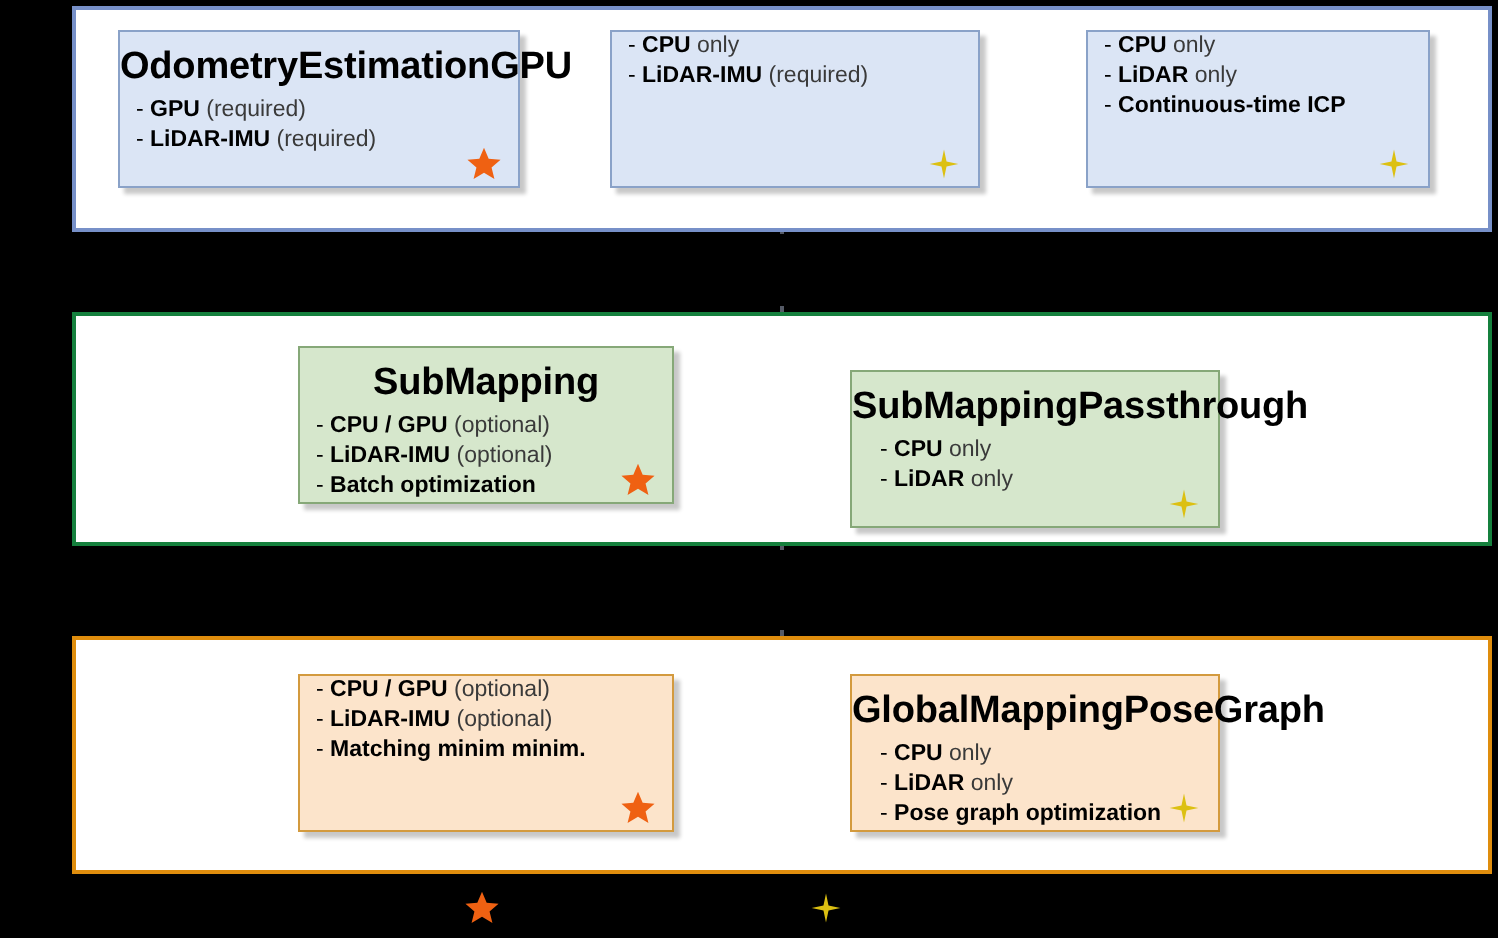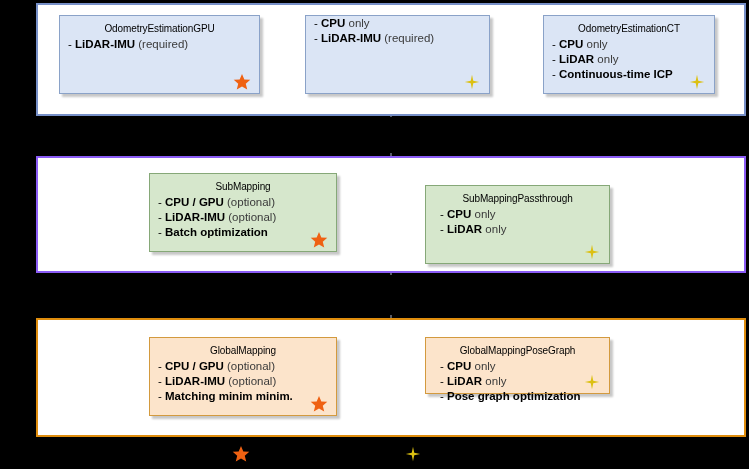--- a/index.html
+++ b/index.html
@@ -34,21 +34,21 @@
     top: 3px;
     width: 710px;
     height: 113px;
     border: 2px solid #7790c8;
   }
   .group-sub {
     left: 36px;
     top: 156px;
     width: 710px;
     height: 117px;
-    border: 2px solid #8b5cf6;
+    border: 2px solid #15803d;
   }
   .group-global {
     left: 36px;
     top: 318px;
     width: 710px;
     height: 119px;
     border: 2px solid #df8d0d;
   }
 
   
@@ -64,22 +64,22 @@
     box-sizing: border-box;
     border: 1px solid #8aa2c8;
     box-shadow: 3px 3px 2px rgba(0,0,0,0.22);
   }
   .box.blue   { background: #dbe5f5; border-color: #8aa2c8; }
   .box.green  { background: #d6e7cc; border-color: #86a878; }
   .box.orange { background: #fce4cb; border-color: #d39a3e; }
 
   .box-title {
     text-align: center;
-    font-size: 10px;
-    font-weight: normal;
+    font-size: 19px;
+    font-weight: bold;
     color: #000000;
     padding-top: 7px;
     padding-bottom: 3px;
     letter-spacing: -0.1px;
   }
 
   .bullets {
     position: relative;
     padding: 0 6px 0 8px;
   }
@@ -131,20 +131,21 @@
   <div class="stub" style="left:390px; top:112px; height:5px;"></div>
   <div class="stub" style="left:390px; top:153px; height:5px;"></div>
   <div class="stub" style="left:390px; top:270px; height:5px;"></div>
   <div class="stub" style="left:390px; top:315px; height:5px;"></div>
 
   <div class="group group-odometry">
 
     <div class="box blue" style="left:21px; top:10px; width:201px; height:79px;">
       <div class="box-title">OdometryEstimationGPU</div>
       <div class="bullets">
+        <div class="bullet">- <span class="strong">GPU</span><span class="muted"> (required)</span></div>
         <div class="bullet">- <span class="strong">LiDAR-IMU</span><span class="muted"> (required)</span></div>
       </div>
       <span class="badge">
         <svg width="18" height="18" viewBox="0 0 20 20">
             <polygon points="10,1 12.6,7.1 19.2,7.6 14.2,11.9 15.8,18.4 10,14.9 4.2,18.4 5.8,11.9 0.8,7.6 7.4,7.1" fill="#ef6112"></polygon>
           </svg>
       </span>
     </div>
 
     <div class="box blue" style="left:267px; top:10px; width:185px; height:79px;">
@@ -153,21 +154,20 @@
         <div class="bullet">- <span class="strong">LiDAR-IMU</span><span class="muted"> (required)</span></div>
       </div>
       <span class="badge">
         <svg width="18" height="18" viewBox="0 0 20 20">
             <polygon points="10,2 11.4,8.6 18,10 11.4,11.4 10,18 8.6,11.4 2,10 8.6,8.6" fill="#dcc012"></polygon>
           </svg>
       </span>
     </div>
 
     <div class="box blue" style="left:505px; top:10px; width:172px; height:79px;">
-      <div class="box-title">OdometryEstimationCT</div>
       <div class="bullets">
         <div class="bullet">- <span class="strong">CPU</span><span class="muted"> only</span></div>
         <div class="bullet">- <span class="strong">LiDAR</span><span class="muted"> only</span></div>
         <div class="bullet">- <span class="strong">Continuous-time ICP</span><span class="muted"></span></div>
       </div>
       <span class="badge">
         <svg width="18" height="18" viewBox="0 0 20 20">
             <polygon points="10,2 11.4,8.6 18,10 11.4,11.4 10,18 8.6,11.4 2,10 8.6,8.6" fill="#dcc012"></polygon>
           </svg>
       </span>
@@ -202,34 +202,33 @@
             <polygon points="10,2 11.4,8.6 18,10 11.4,11.4 10,18 8.6,11.4 2,10 8.6,8.6" fill="#dcc012"></polygon>
           </svg>
       </span>
     </div>
 
   </div>
 
   <div class="group group-global">
 
     <div class="box orange" style="left:111px; top:17px; width:188px; height:79px;">
-      <div class="box-title">GlobalMapping</div>
       <div class="bullets">
         <div class="bullet">- <span class="strong">CPU / GPU</span><span class="muted"> (optional)</span></div>
         <div class="bullet">- <span class="strong">LiDAR-IMU</span><span class="muted"> (optional)</span></div>
         <div class="bullet">- <span class="strong">Matching minim minim.</span><span class="muted"></span></div>
       </div>
       <span class="badge">
         <svg width="18" height="18" viewBox="0 0 20 20">
             <polygon points="10,1 12.6,7.1 19.2,7.6 14.2,11.9 15.8,18.4 10,14.9 4.2,18.4 5.8,11.9 0.8,7.6 7.4,7.1" fill="#ef6112"></polygon>
           </svg>
       </span>
     </div>
 
-    <div class="box orange" style="left:387px; top:17px; width:185px; height:57px;">
+    <div class="box orange" style="left:387px; top:17px; width:185px; height:79px;">
       <div class="box-title">GlobalMappingPoseGraph</div>
       <div class="bullets" style="padding-left:14px;">
         <div class="bullet">- <span class="strong">CPU</span><span class="muted"> only</span></div>
         <div class="bullet">- <span class="strong">LiDAR</span><span class="muted"> only</span></div>
         <div class="bullet">- <span class="strong">Pose graph optimization</span><span class="muted"></span></div>
       </div>
       <span class="badge">
         <svg width="18" height="18" viewBox="0 0 20 20">
             <polygon points="10,2 11.4,8.6 18,10 11.4,11.4 10,18 8.6,11.4 2,10 8.6,8.6" fill="#dcc012"></polygon>
           </svg>

